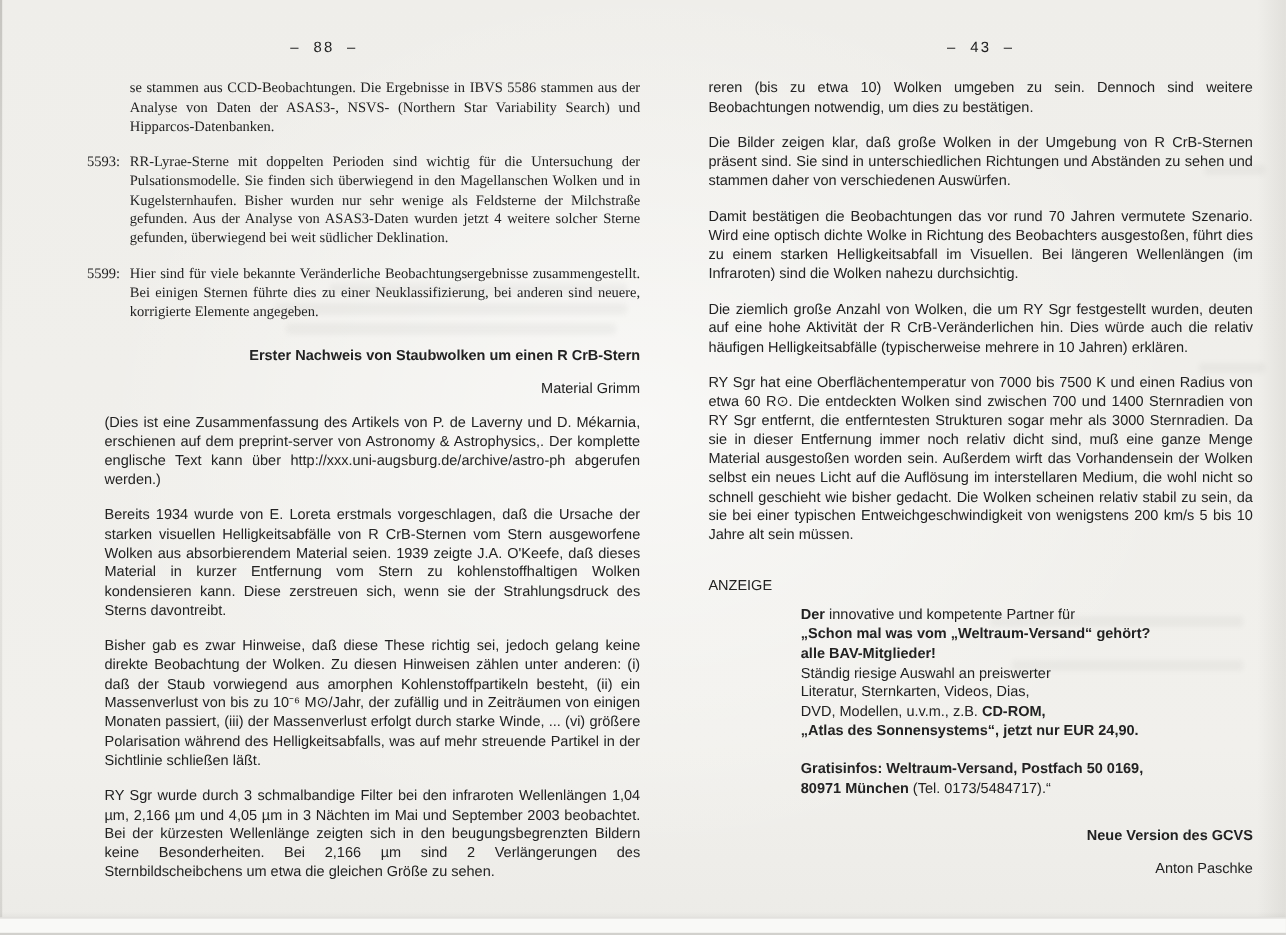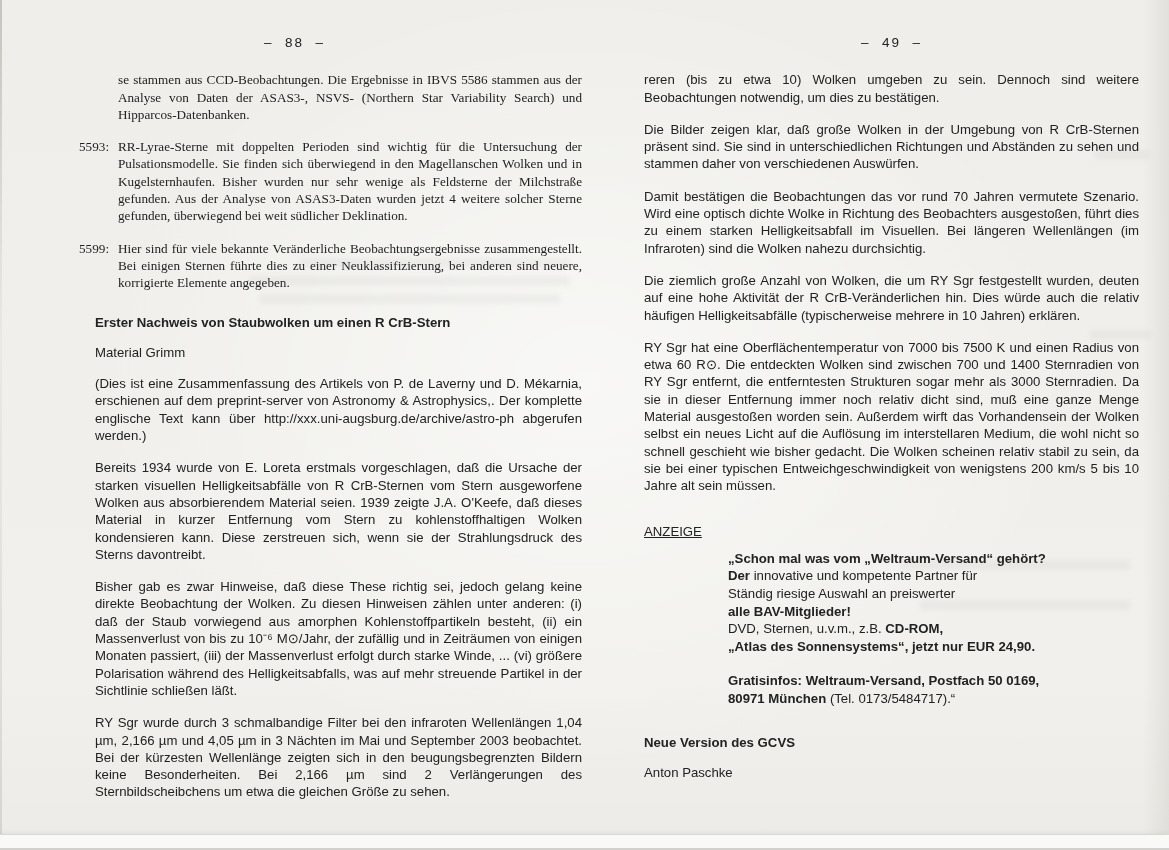--- a/index.html
+++ b/index.html
@@ -71,25 +71,25 @@
     margin: 0 0 15px 0;
     font-family: Liberation Serif, serif;
   }
   .list-label {
     flex: none;
     width: 39px;
     text-align: left;
   }
   .list-text { flex: 1; text-align: justify; }
 
-  .article-head { text-align: left; margin: 22px 0 14px 0; }
+  .article-head { text-align: right; margin: 22px 0 14px 0; }
   .article-title { font-weight: bold; margin-bottom: 13px; }
   .article-author { margin-bottom: 4px; }
 
-  .anzeige-label { margin: 28px 0 10px 0; text-align: left; text-decoration: underline; }
+  .anzeige-label { margin: 28px 0 10px 0; text-align: left; }
 
   .ad-block {
     margin: 0 0 26px 84px;
     text-align: left;
     line-height: 17.6px;
   }
   .ad-line { white-space: nowrap; }
   .b { font-weight: bold; }
   .ad-gap { height: 17px; }
 
@@ -138,36 +138,37 @@
 
     <p class="para">(Dies ist eine Zusammenfassung des Artikels von P. de Laverny und D. Mékarnia, erschienen auf dem preprint-server von Astronomy &amp; Astrophysics,. Der komplette englische Text kann über http://xxx.uni-augsburg.de/archive/astro-ph abgerufen werden.)</p>
     <p class="para">Bereits 1934 wurde von E. Loreta erstmals vorgeschlagen, daß die Ursache der starken visuellen Helligkeitsabfälle von R CrB-Sternen vom Stern ausgeworfene Wolken aus absorbierendem Material seien. 1939 zeigte J.A. O'Keefe, daß dieses Material in kurzer Entfernung vom Stern zu kohlenstoffhaltigen Wolken kondensieren kann. Diese zerstreuen sich, wenn sie der Strahlungsdruck des Sterns davontreibt.</p>
     <p class="para">Bisher gab es zwar Hinweise, daß diese These richtig sei, jedoch gelang keine direkte Beobachtung der Wolken. Zu diesen Hinweisen zählen unter anderen: (i) daß der Staub vorwiegend aus amorphen Kohlenstoffpartikeln besteht, (ii) ein Massenverlust von bis zu 10⁻⁶ M⊙/Jahr, der zufällig und in Zeiträumen von einigen Monaten passiert, (iii) der Massenverlust erfolgt durch starke Winde, ... (vi) größere Polarisation während des Helligkeitsabfalls, was auf mehr streuende Partikel in der Sichtlinie schließen läßt.</p>
     <p class="para">RY Sgr wurde durch 3 schmalbandige Filter bei den infraroten Wellenlängen 1,04 µm, 2,166 µm und 4,05 µm in 3 Nächten im Mai und September 2003 beobachtet. Bei der kürzesten Wellenlänge zeigten sich in den beugungsbegrenzten Bildern keine Besonderheiten. Bei 2,166 µm sind 2 Verlängerungen des Sternbildscheibchens um etwa die gleichen Größe zu sehen.</p>
 
   </div>
 
   <div class="page-col page-right">
 
-    <div class="page-number">–  49  –</div>
+    <div class="page-number">–  43  –</div>
 
     <p class="para">reren (bis zu etwa 10) Wolken umgeben zu sein. Dennoch sind weitere Beobachtungen notwendig, um dies zu bestätigen.</p>
     <p class="para">Die Bilder zeigen klar, daß große Wolken in der Umgebung von R CrB-Sternen präsent sind. Sie sind in unterschiedlichen Richtungen und Abständen zu sehen und stammen daher von verschiedenen Auswürfen.</p>
     <p class="para">Damit bestätigen die Beobachtungen das vor rund 70 Jahren vermutete Szenario. Wird eine optisch dichte Wolke in Richtung des Beobachters ausgestoßen, führt dies zu einem starken Helligkeitsabfall im Visuellen. Bei längeren Wellenlängen (im Infraroten) sind die Wolken nahezu durchsichtig.</p>
     <p class="para">Die ziemlich große Anzahl von Wolken, die um RY Sgr festgestellt wurden, deuten auf eine hohe Aktivität der R CrB-Veränderlichen hin. Dies würde auch die relativ häufigen Helligkeitsabfälle (typischerweise mehrere in 10 Jahren) erklären.</p>
     <p class="para">RY Sgr hat eine Oberflächentemperatur von 7000 bis 7500 K und einen Radius von etwa 60 R⊙. Die entdeckten Wolken sind zwischen 700 und 1400 Sternradien von RY Sgr entfernt, die entferntesten Strukturen sogar mehr als 3000 Sternradien. Da sie in dieser Entfernung immer noch relativ dicht sind, muß eine ganze Menge Material ausgestoßen worden sein. Außerdem wirft das Vorhandensein der Wolken selbst ein neues Licht auf die Auflösung im interstellaren Medium, die wohl nicht so schnell geschieht wie bisher gedacht. Die Wolken scheinen relativ stabil zu sein, da sie bei einer typischen Entweichgeschwindigkeit von wenigstens 200 km/s 5 bis 10 Jahre alt sein müssen.</p>
 
     <div class="anzeige-label">ANZEIGE</div>
 
     <div class="ad-block">
+      <div class="ad-line"><span class="b">Der</span><span> innovative und kompetente Partner für</span></div>
       <div class="ad-line b">„Schon mal was vom „Weltraum-Versand“ gehört?</div>
-      <div class="ad-line"><span class="b">Der</span><span> innovative und kompetente Partner für</span></div>
+      <div class="ad-line b">alle BAV-Mitglieder!</div>
       <div class="ad-line">Ständig riesige Auswahl an preiswerter</div>
-      <div class="ad-line b">alle BAV-Mitglieder!</div>
-      <div class="ad-line"><span>DVD, Sternen, u.v.m., z.B. </span><span class="b">CD-ROM,</span></div>
+      <div class="ad-line">Literatur, Sternkarten, Videos, Dias,</div>
+      <div class="ad-line"><span>DVD, Modellen, u.v.m., z.B. </span><span class="b">CD-ROM,</span></div>
       <div class="ad-line b">„Atlas des Sonnensystems“, jetzt nur EUR 24,90.</div>
       <div class="ad-gap"></div>
       <div class="ad-line b">Gratisinfos: Weltraum-Versand, Postfach 50 0169,</div>
       <div class="ad-line"><span class="b">80971 München </span><span>(Tel. 0173/5484717).“</span></div>
     </div>
 
     <div class="article-head">
       <div class="article-title">Neue Version des GCVS</div>
       <div class="article-author">Anton Paschke</div>
     </div>

